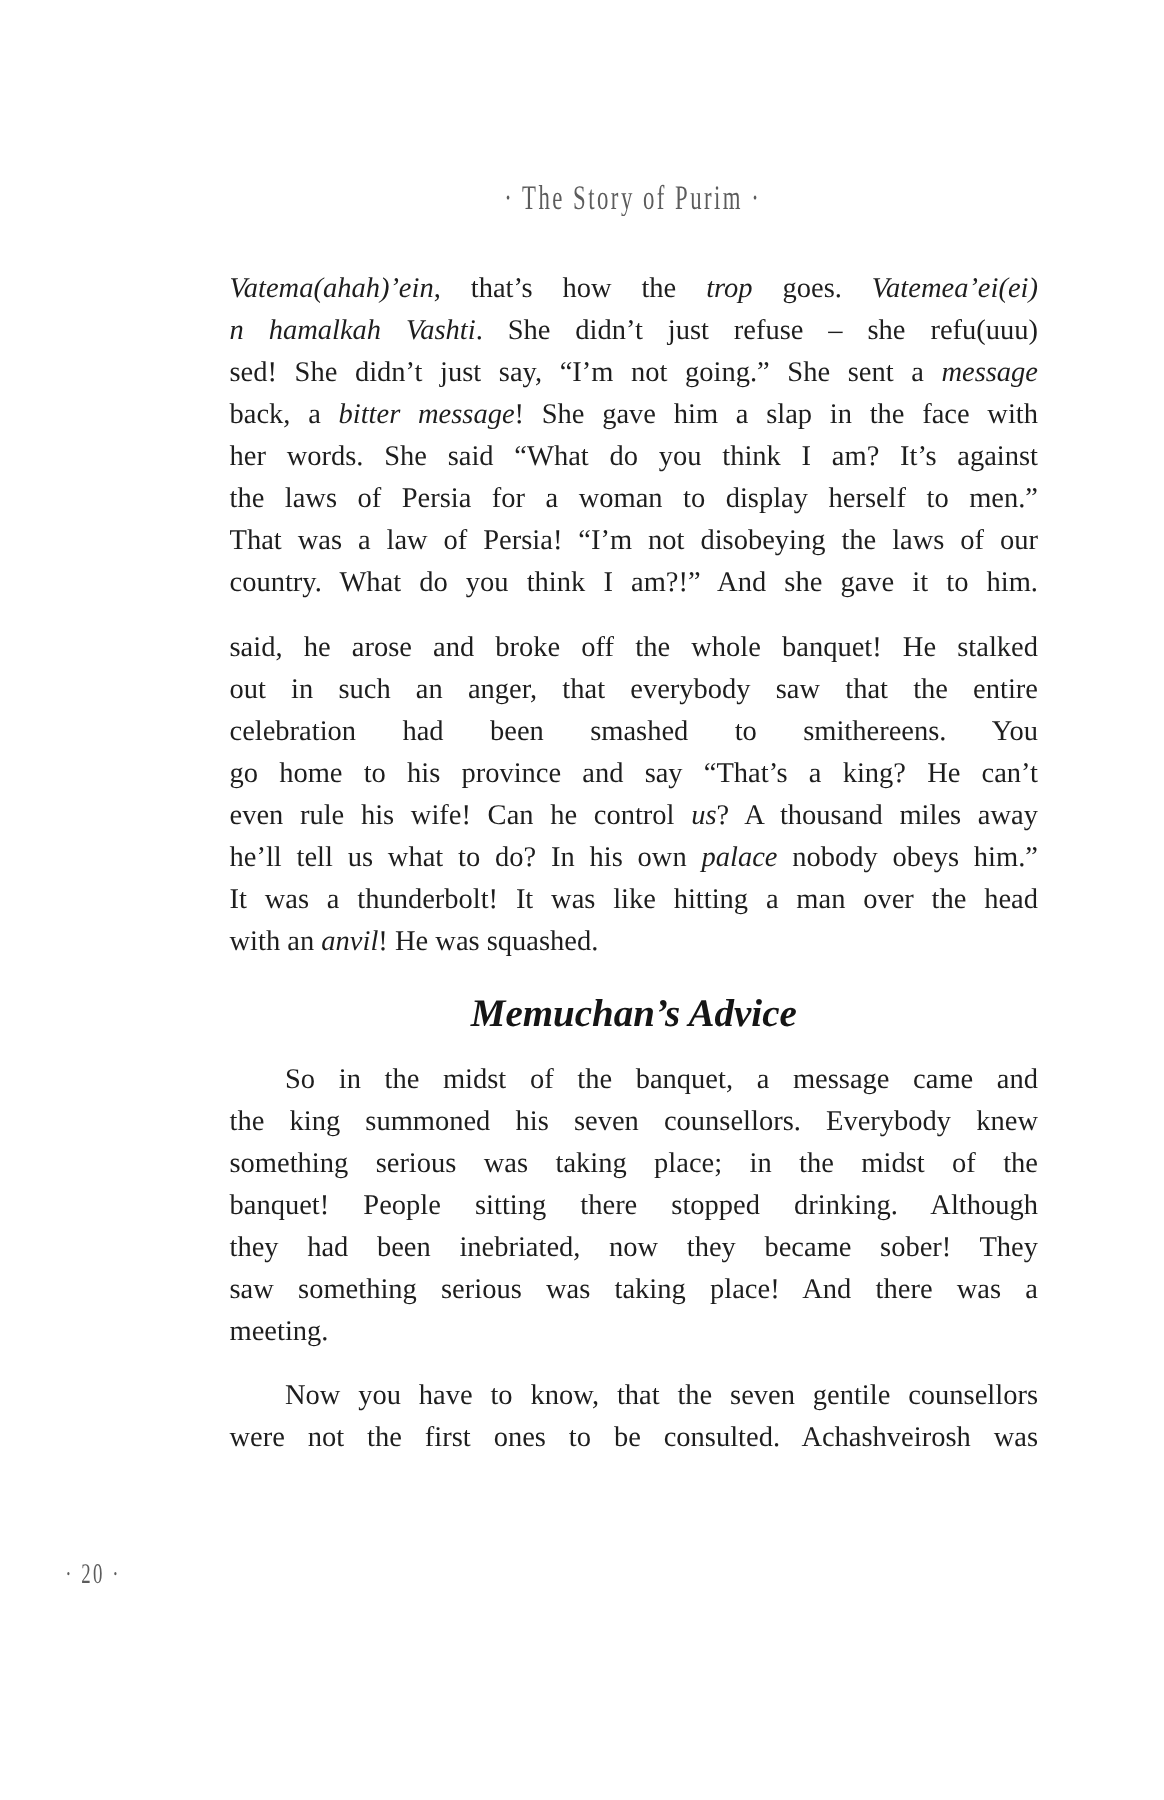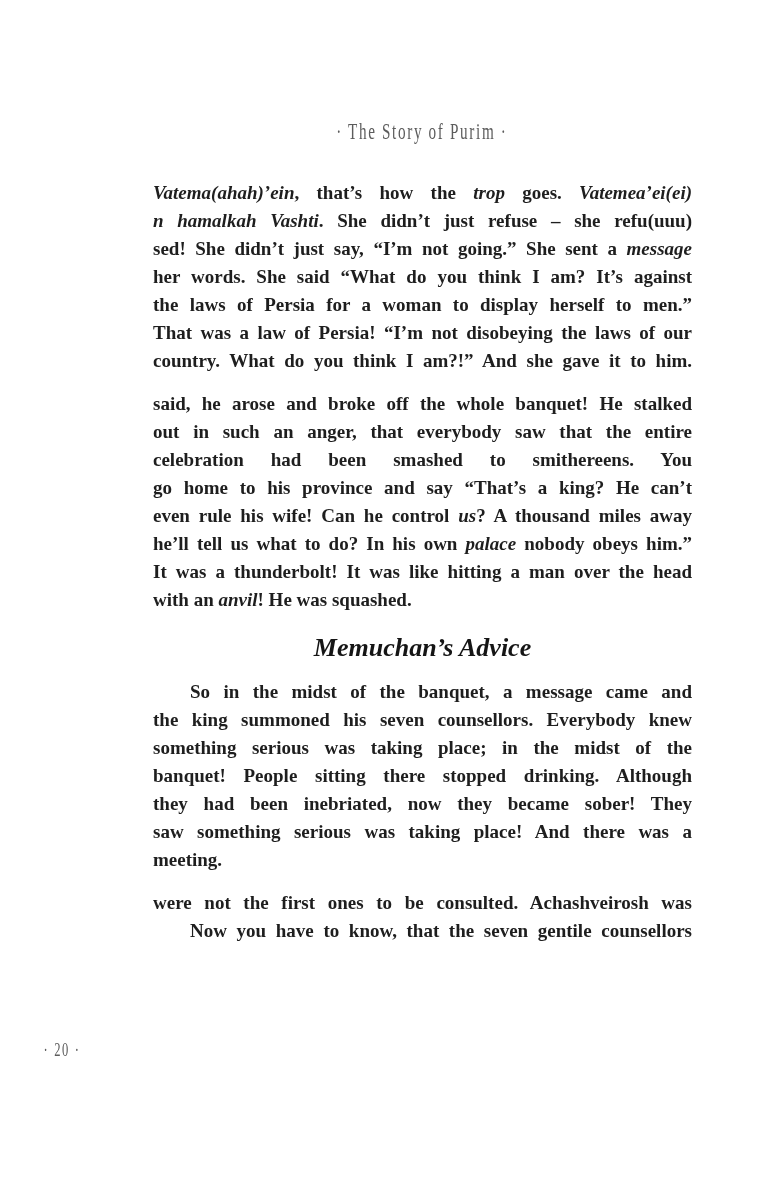--- a/index.html
+++ b/index.html
@@ -48,21 +48,20 @@
     position: absolute;
     left: 119px;
     top: 179px;
     width: 539px;
     font-size: 19px;
     line-height: 28px;
   }
   .para {
     margin: 0 0 15px 0;
     padding: 0;
-    font-weight: bold;
   }
   .line {
     display: block;
     text-align: justify;
     text-align-last: justify;
   }
   .line.last {
     text-align-last: left;
   }
   .line.indent {
@@ -88,20 +87,21 @@
 
   <div class="running-header">
     <span class="condensed">· The Story of Purim ·</span>
   </div>
 
   <div class="text-block" id="body-text">
       <p class="para">
         <span class="line"><em>Vatema(ahah)’ein</em><span>, that’s how the </span><em>trop</em><span> goes. </span><em>Vatemea’ei(ei)</em></span>
         <span class="line"><em>n hamalkah Vashti</em><span>. She didn’t just refuse – she refu(uuu)</span></span>
         <span class="line"><span>sed! She didn’t just say, “I’m not going.” She sent a </span><em>message</em></span>
+        <span class="line"><span>back, a </span><em>bitter message</em><span>! She gave him a slap in the face with</span></span>
         <span class="line"><span>her words. She said “What do you think I am? It’s against</span></span>
         <span class="line"><span>the laws of Persia for a woman to display herself to men.”</span></span>
         <span class="line"><span>That was a law of Persia! “I’m not disobeying the laws of our</span></span>
         <span class="line"><span>country. What do you think I am?!” And she gave it to him.</span></span>
       </p>
       <p class="para">
         <span class="line"><span>said, he arose and broke off the whole banquet! He stalked</span></span>
         <span class="line"><span>out in such an anger, that everybody saw that the entire</span></span>
         <span class="line"><span>celebration had been smashed to smithereens. You</span></span>
         <span class="line"><span>go home to his province and say “That’s a king? He can’t</span></span>
@@ -114,22 +114,22 @@
       <p class="para">
         <span class="line indent"><span>So in the midst of the banquet, a message came and</span></span>
         <span class="line"><span>the king summoned his seven counsellors. Everybody knew</span></span>
         <span class="line"><span>something serious was taking place; in the midst of the</span></span>
         <span class="line"><span>banquet! People sitting there stopped drinking. Although</span></span>
         <span class="line"><span>they had been inebriated, now they became sober! They</span></span>
         <span class="line"><span>saw something serious was taking place! And there was a</span></span>
         <span class="line last"><span>meeting.</span></span>
       </p>
       <p class="para">
+        <span class="line indent"><span>Now you have to know, that the seven gentile counsellors</span></span>
         <span class="line"><span>were not the first ones to be consulted. Achashveirosh was</span></span>
-        <span class="line indent"><span>Now you have to know, that the seven gentile counsellors</span></span>
       </p>
     </div>
 
   <div class="page-footer">
     <span class="condensed">· 20 ·</span>
   </div>
 
 </div>
 
 </body></html>

